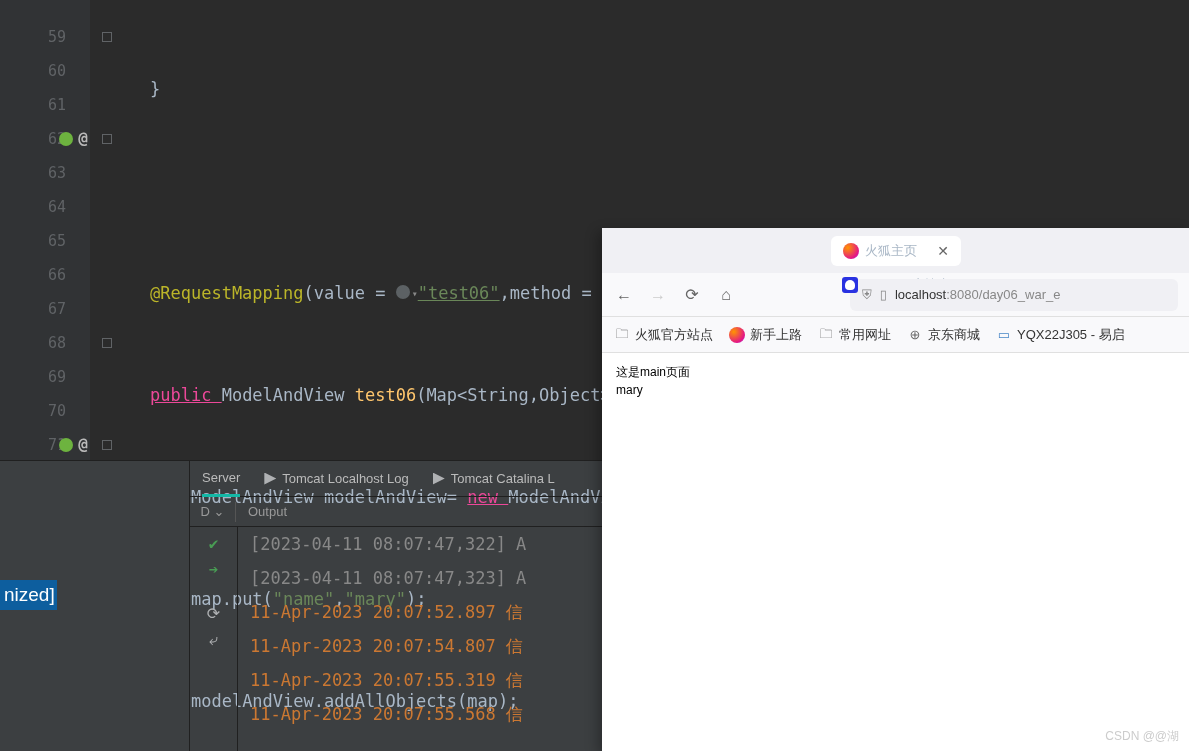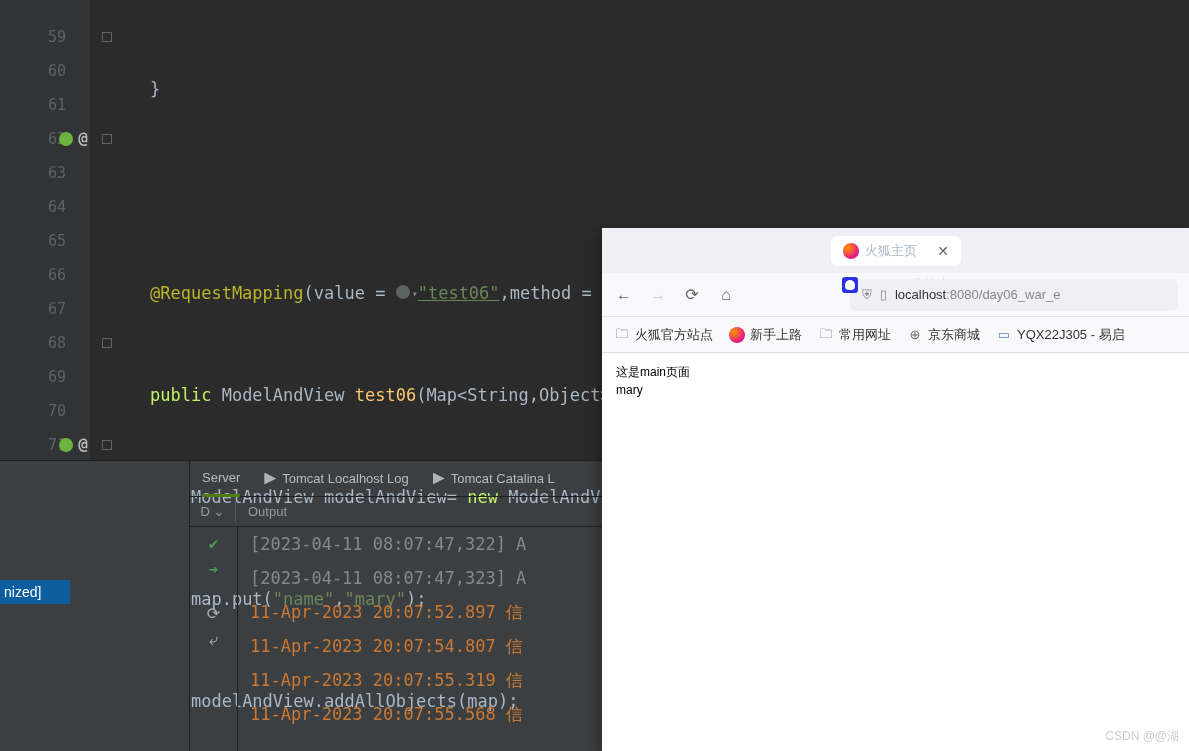--- a/index.html
+++ b/index.html
@@ -56,21 +56,21 @@
     }
     .code {
       flex: 1;
       padding-left: 60px;
       padding-top: 4px;
       font-size: 17px;
       line-height: 34px;
       white-space: pre;
     }
     .code-line { height: 34px; }
-    .kw { color: #bef264; }
+    .kw { color: #ec4899; text-decoration: underline; }
     .anno { color: #bbb529; }
     .str { color: #6a8759; }
     .str-u { color: #6a8759; text-decoration: underline; }
     .fn { color: #ffc66d; }
     .ital { font-style: italic; color: #cfbf8f; }
     .globe {
       display: inline-block;
       width: 14px; height: 14px;
       border-radius: 50%;
       background: #5c6164;
@@ -107,21 +107,21 @@
       font-family: -apple-system, sans-serif;
       font-size: 13px;
       color: #bbb;
     }
     .tab {
       display: flex;
       align-items: center;
       gap: 6px;
       height: 36px;
     }
-    .tab.active { border-bottom: 3px solid #4d7c0f; }
+    .tab.active { border-bottom: 3px solid #14b8a6; }
     .tab-icon {
       width: 12px; height: 12px;
       background: #afb1b3;
       clip-path: polygon(0 0, 100% 50%, 0 100%);
     }
     .header-row {
       display: flex;
       align-items: center;
       height: 30px;
       border-bottom: 1px solid #202020;
@@ -160,22 +160,22 @@
     .log-gray { color: #888; }
     .log-orange { color: #cc7832; }
     .nized {
       position: absolute;
       top: 580px;
       left: 0;
       background: #0d5e9e;
       color: #fff;
       padding: 4px 4px;
       font-family: -apple-system, sans-serif;
-      font-size: 14px;
-      width: 70px;
+      font-size: 19px;
+      width: 57px;
     }
     
     .browser {
       position: absolute;
       top: 228px;
       left: 602px;
       width: 588px;
       height: 523px;
       background: #fff;
       font-family: -apple-system, "Segoe UI", sans-serif;

